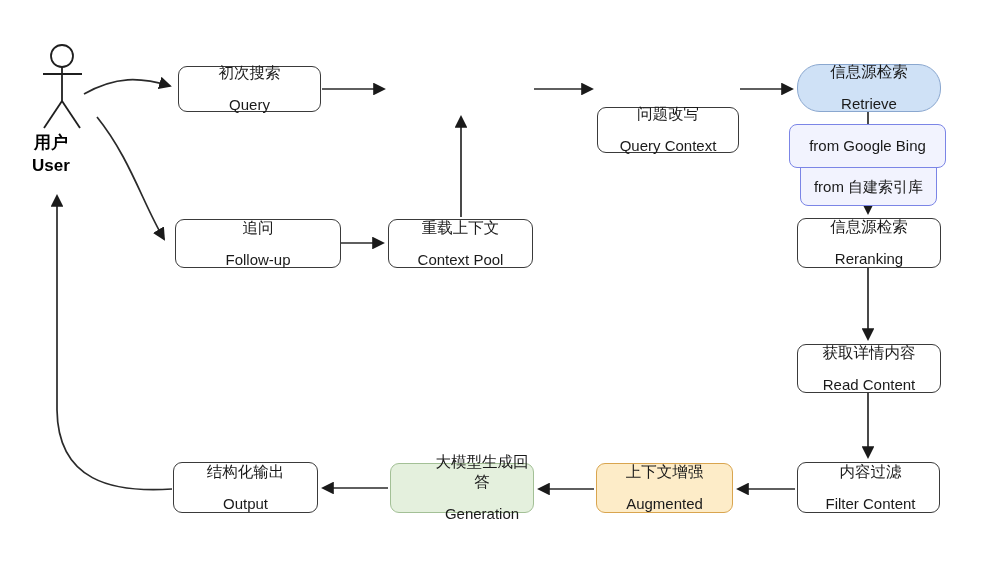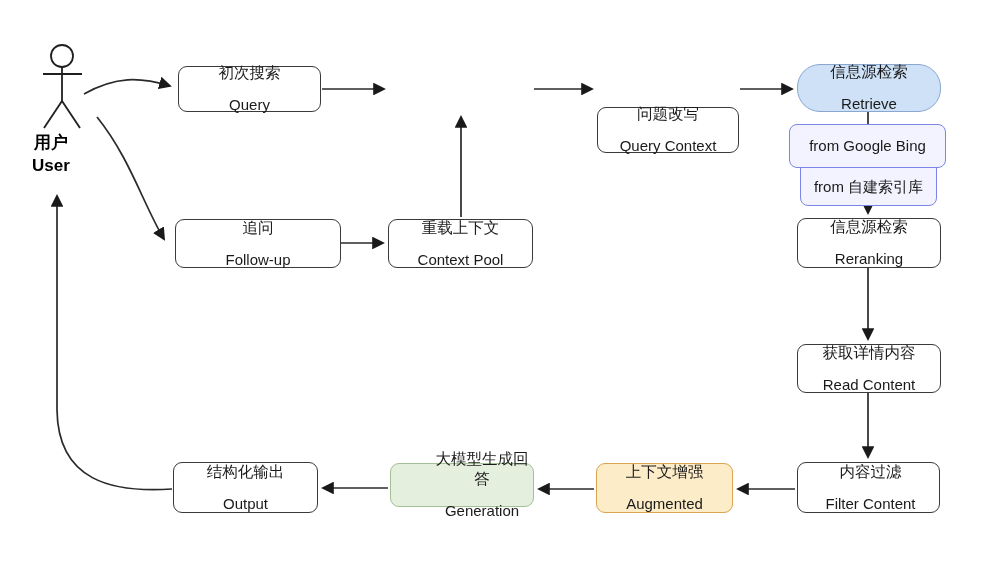--- a/index.html
+++ b/index.html
@@ -35,21 +35,21 @@
   #node-query{left:178px;top:66px;width:143px;height:46px;}
   #node-intent{left:389px;top:66px;width:144px;height:46px;}
   #node-rewrite{left:597px;top:66px;width:142px;height:46px;margin-top:41px;}
   #node-retrieve{left:797px;top:64px;width:144px;height:48px;}
   #node-src-google{left:789px;top:124px;width:157px;height:44px;z-index:3;font-size:15px;}
   #node-src-custom{left:800px;top:160px;width:137px;height:46px;z-index:2;justify-content:flex-end;padding-bottom:8px;font-size:15px;}
   #node-reranking{left:797px;top:218px;width:144px;height:50px;}
   #node-read{left:797px;top:344px;width:144px;height:49px;}
   #node-filter{left:797px;top:462px;width:143px;height:51px;padding-left:8px;}
   #node-augmented{left:596px;top:463px;width:137px;height:50px;}
-  #node-generation{left:390px;top:463px;width:144px;height:44px;padding-left:44px;}
+  #node-generation{left:390px;top:463px;width:144px;height:50px;padding-left:44px;}
   #node-output{left:173px;top:462px;width:145px;height:51px;}
   #node-followup{left:175px;top:219px;width:166px;height:49px;}
   #node-contextpool{left:388px;top:219px;width:145px;height:49px;}
 
   .actor-label{
     position:absolute;left:9px;width:84px;text-align:center;
     font-weight:700;font-size:17px;line-height:21px;color:#000000;
   }
   #actor-zh{top:132px;}
   #actor-en{top:155px;}

